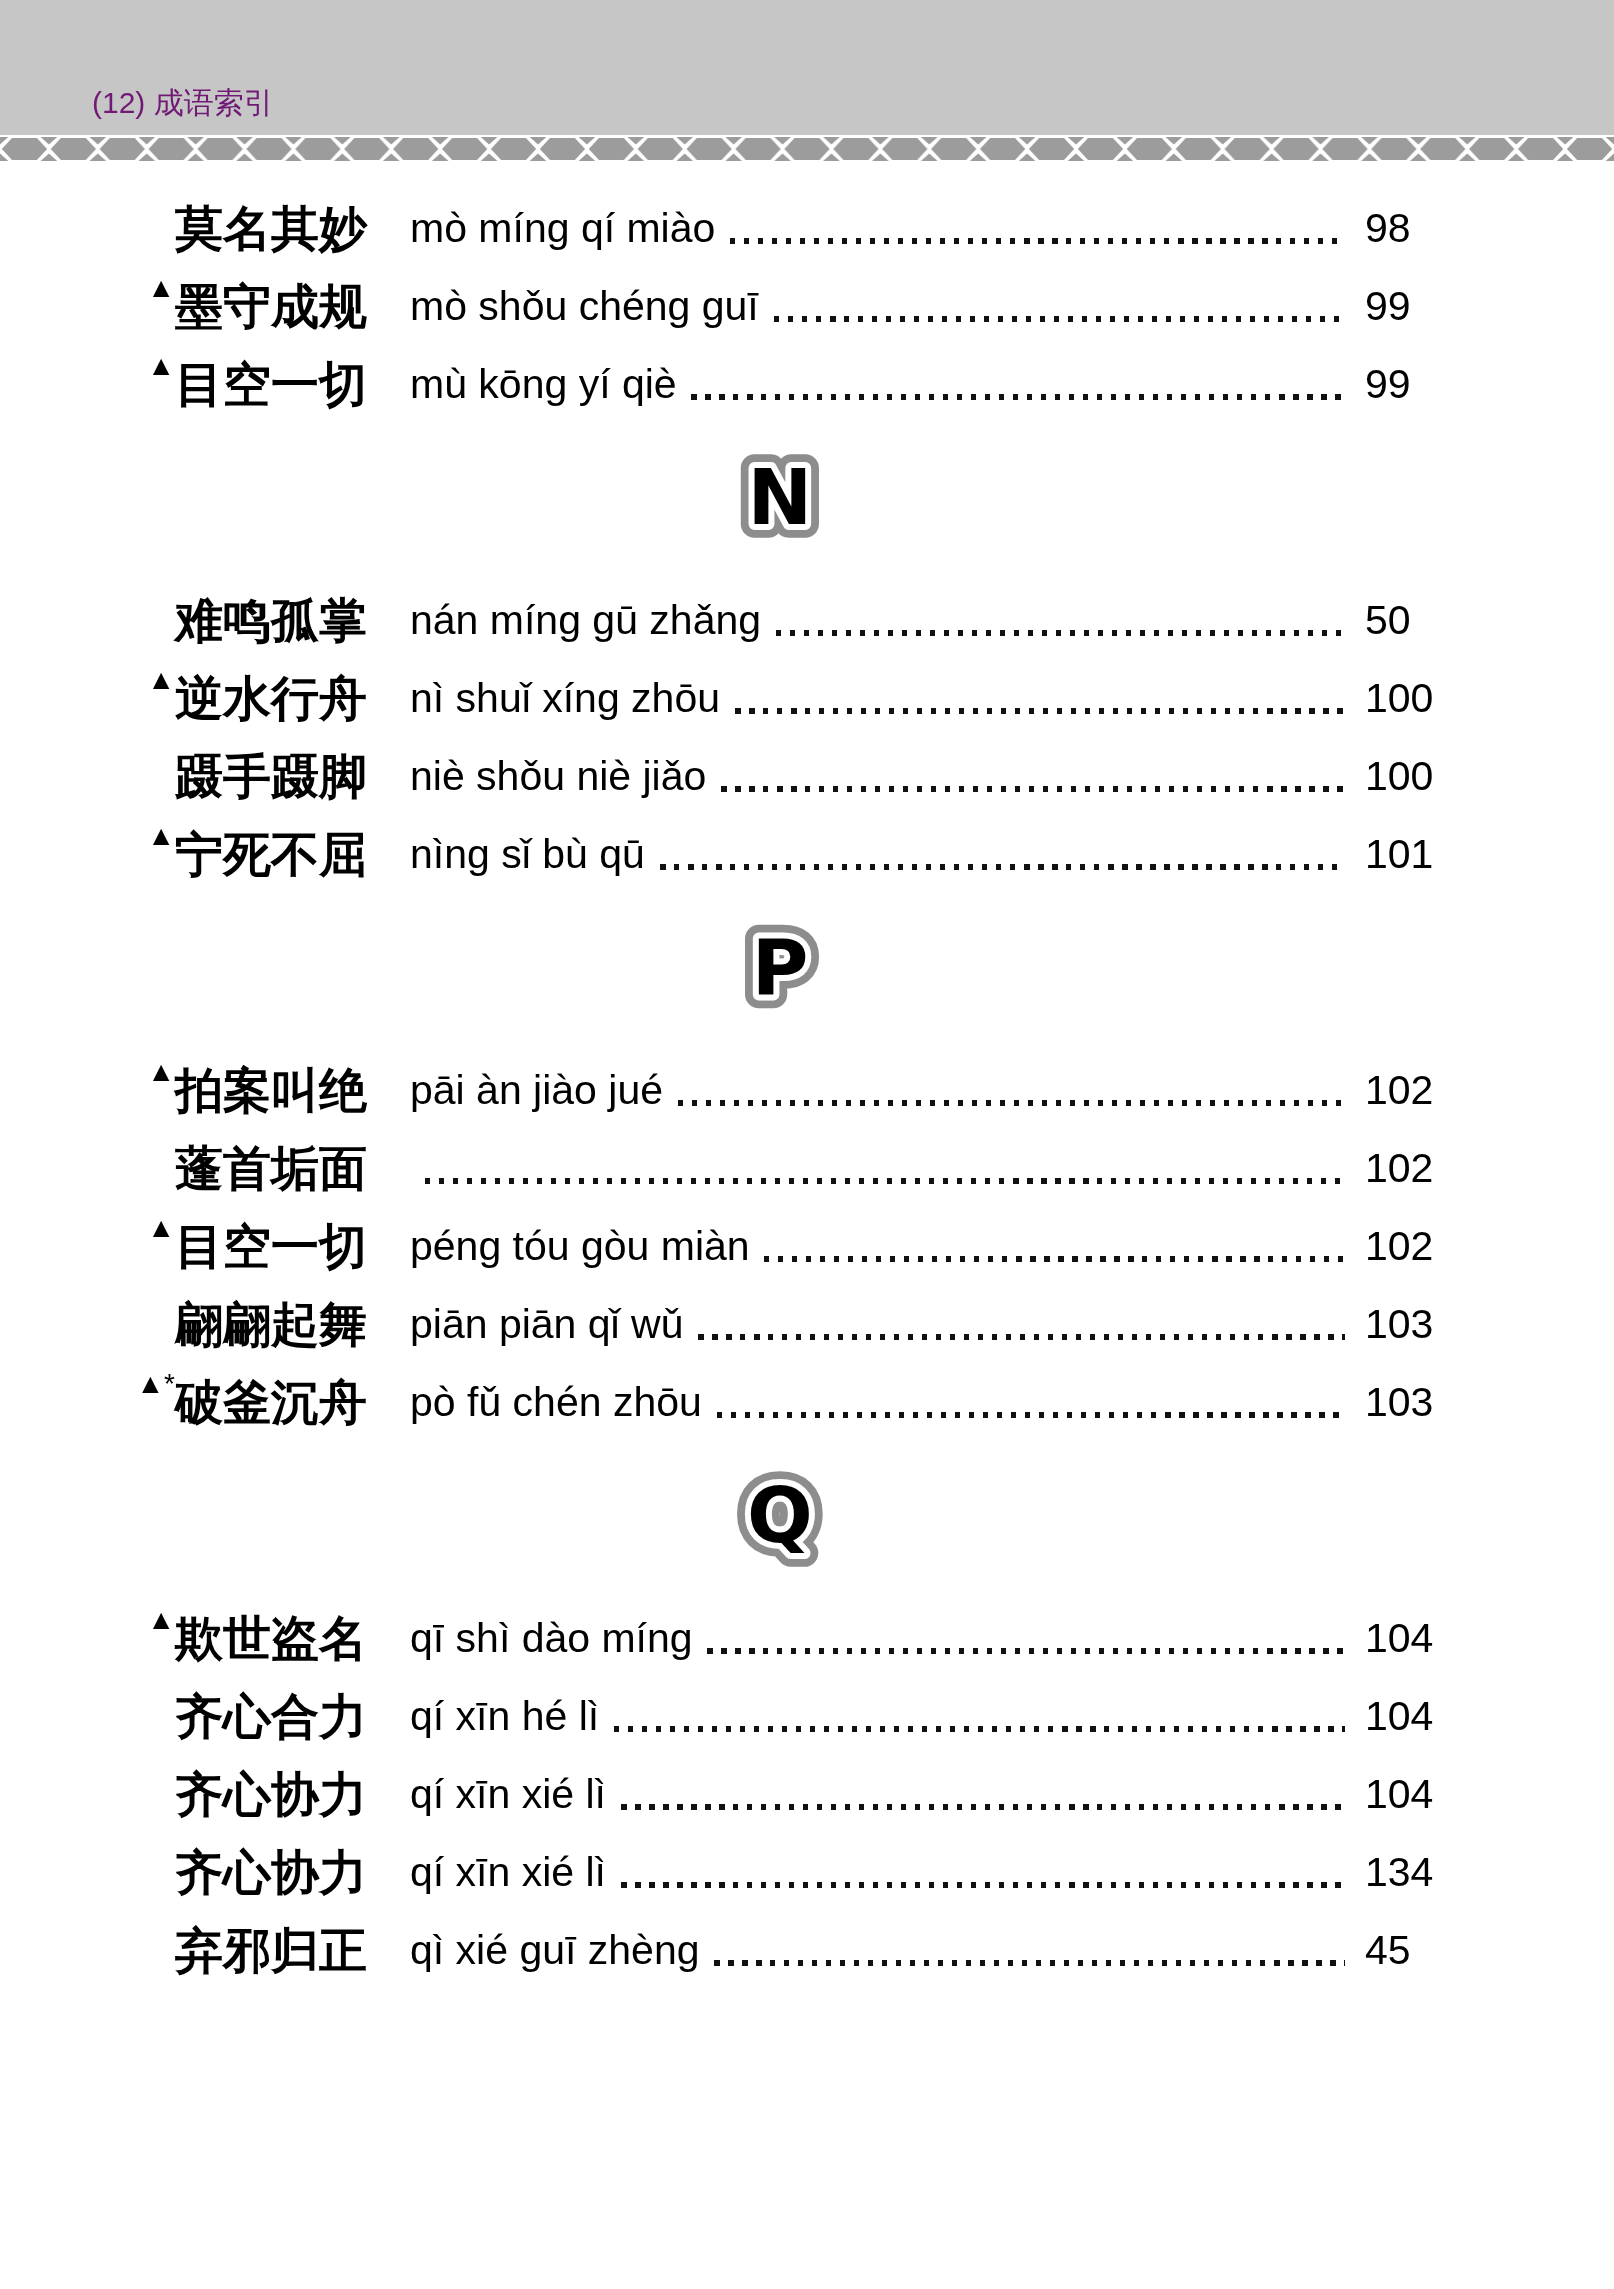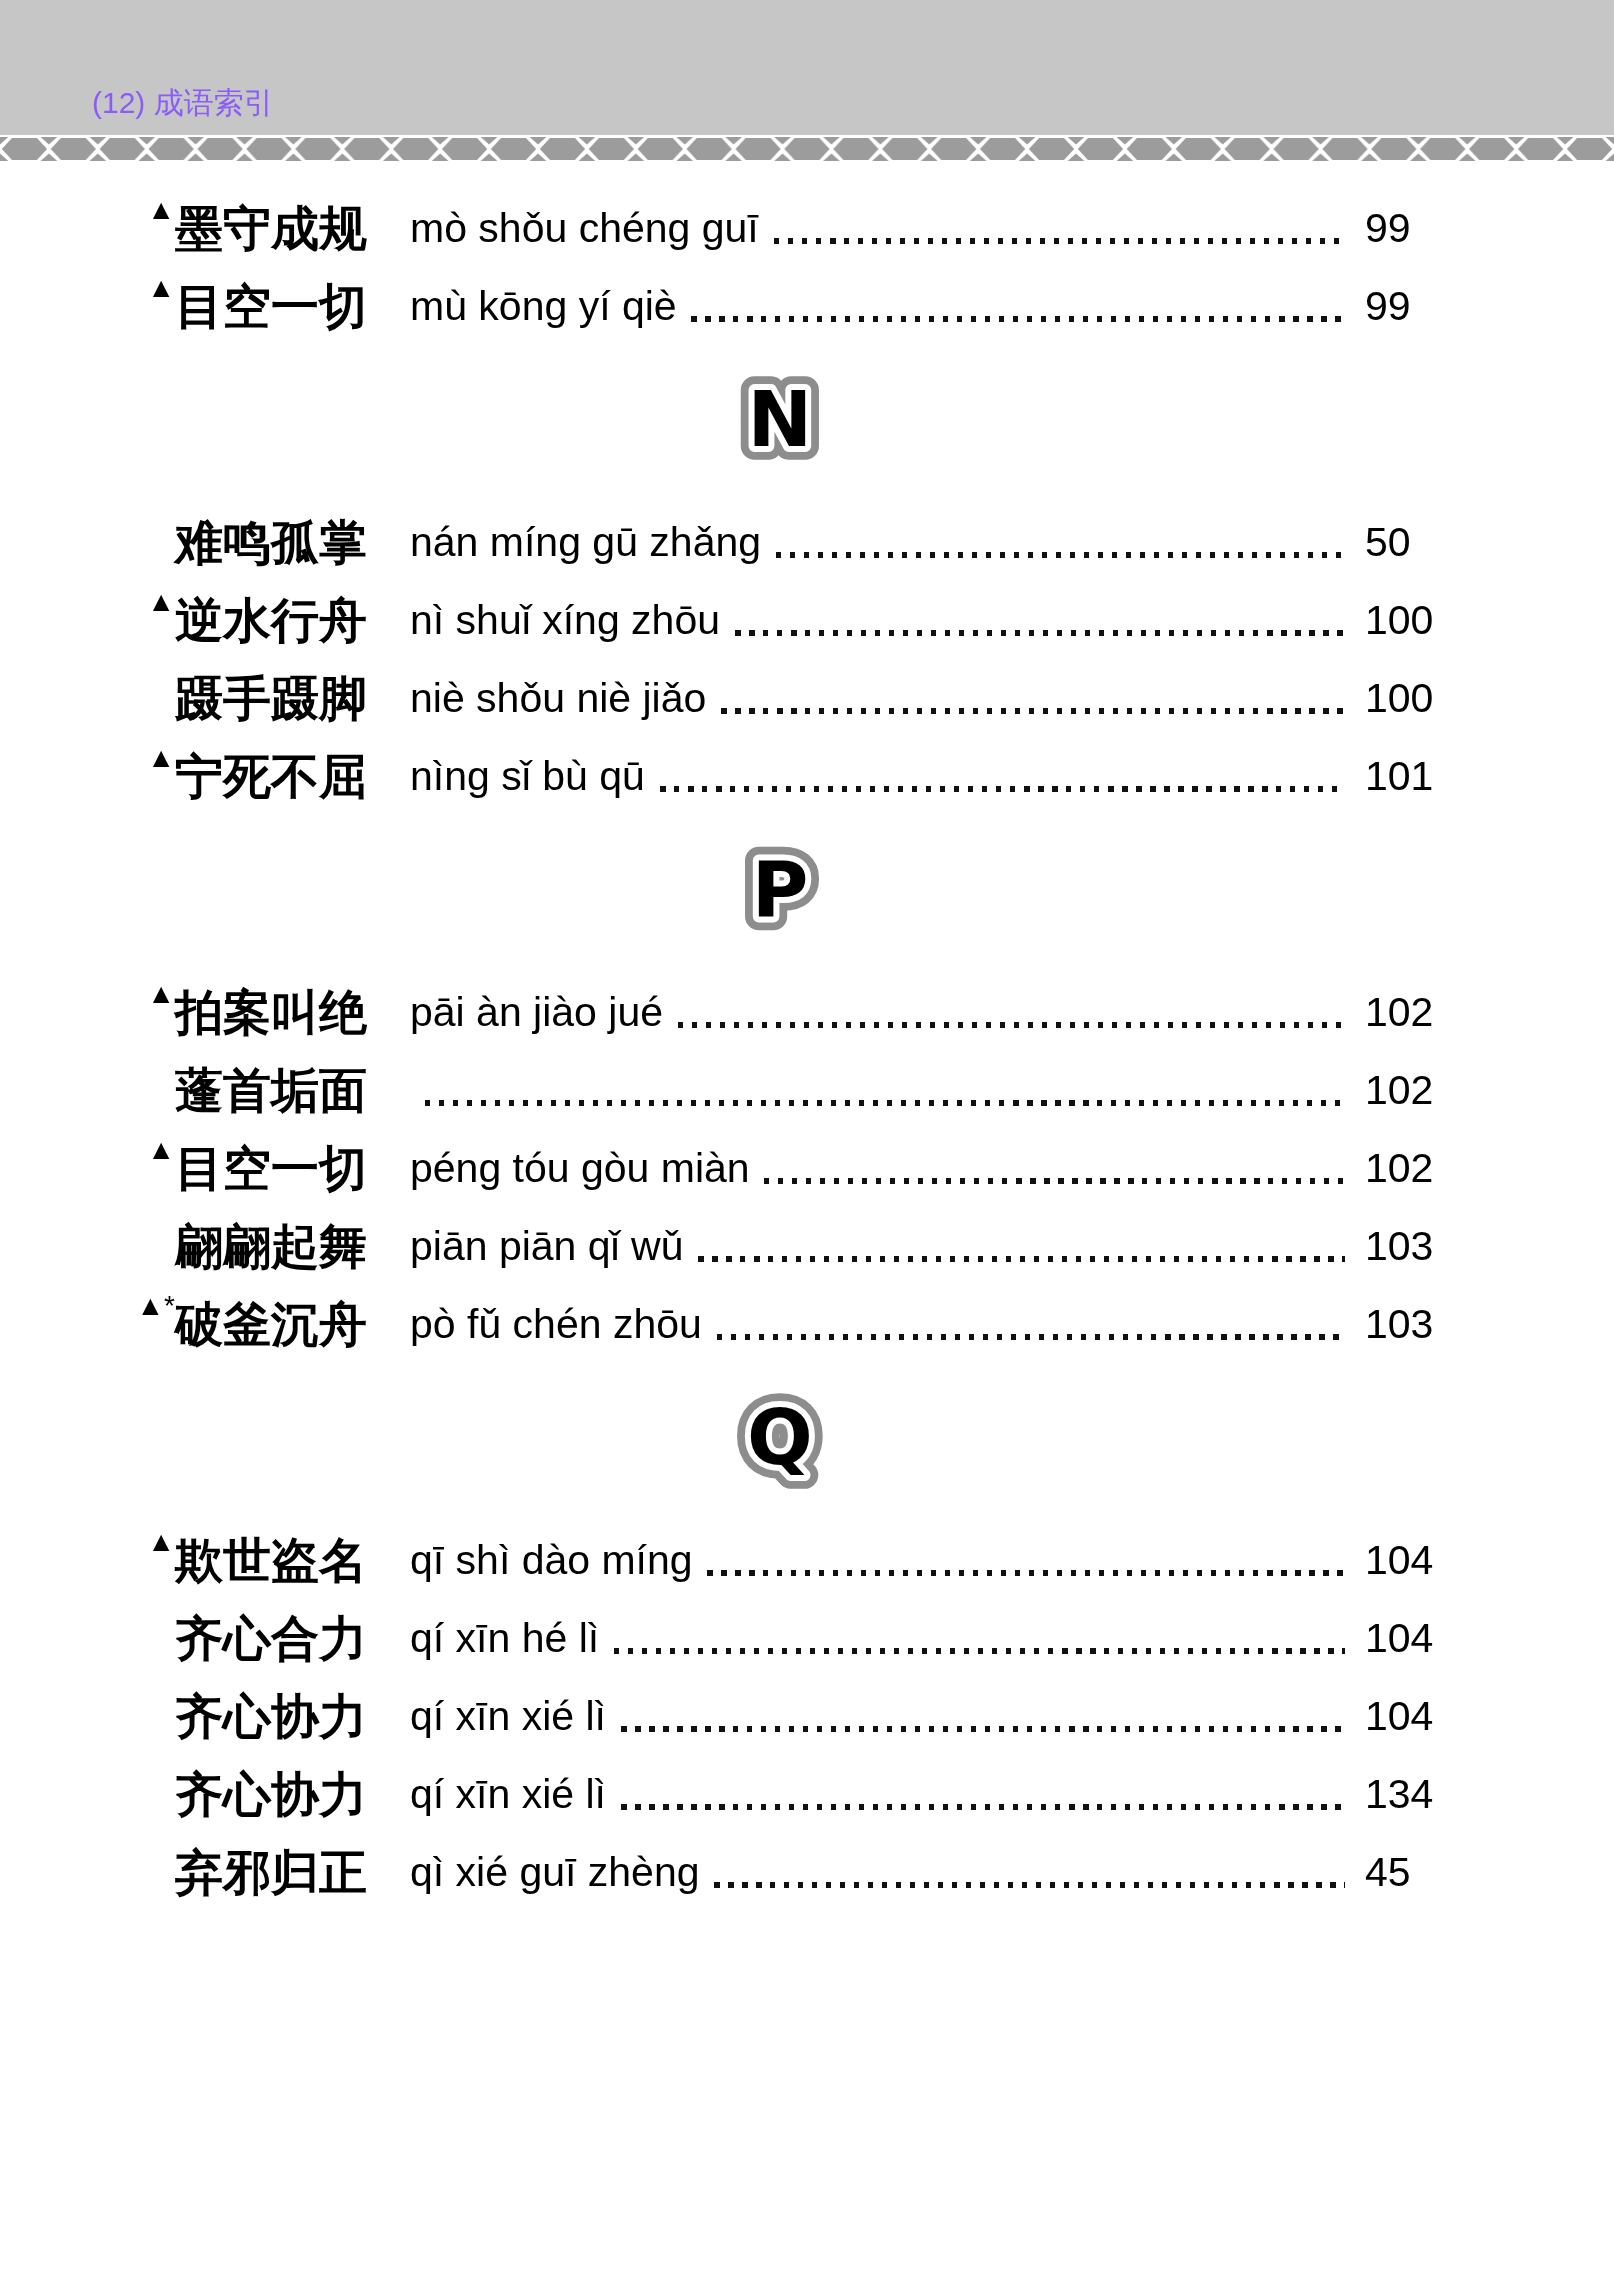--- a/index.html
+++ b/index.html
@@ -14,21 +14,21 @@
 
   
   .top-band {
     position: absolute; top: 0; left: 0;
     width: 100%; height: 135px;
     background: #c6c6c6;
   }
   .page-header {
     position: absolute; left: 92px; top: 85px;
     font-size: 30px; line-height: 1.2;
-    color: #8b5cf6;
+    color: #701a75;
     white-space: nowrap;
   }
 
   
   .border-strip {
     position: absolute; top: 135px; left: 0;
     width: 100%; height: 28px;
     background: #ffffff;
     padding: 0;
   }
@@ -116,20 +116,27 @@
         <polygon points="44,0 62,0 53,8" fill="#9c9c9c"></polygon>
         <polygon points="-9,26 9,26 0,18" fill="#9c9c9c"></polygon>
         <polygon points="44,26 62,26 53,18" fill="#9c9c9c"></polygon>
       </pattern>
     </defs>
     <rect x="0" y="0" width="1749" height="26" fill="url(#chain)"></rect>
   </svg>
 </div>
 
 <div class="content" id="content">
+  <div class="row">
+    <span class="marker"></span>
+    <span class="idiom">莫名其妙</span>
+    <span class="pinyin">mò míng qí miào</span>
+    <span class="leader"></span>
+    <span class="pagenum">98</span>
+  </div>
 
   <div class="row">
     <span class="marker">▲</span>
     <span class="idiom">墨守成规</span>
     <span class="pinyin">mò shǒu chéng guī</span>
     <span class="leader"></span>
     <span class="pagenum">99</span>
   </div>
 
 

